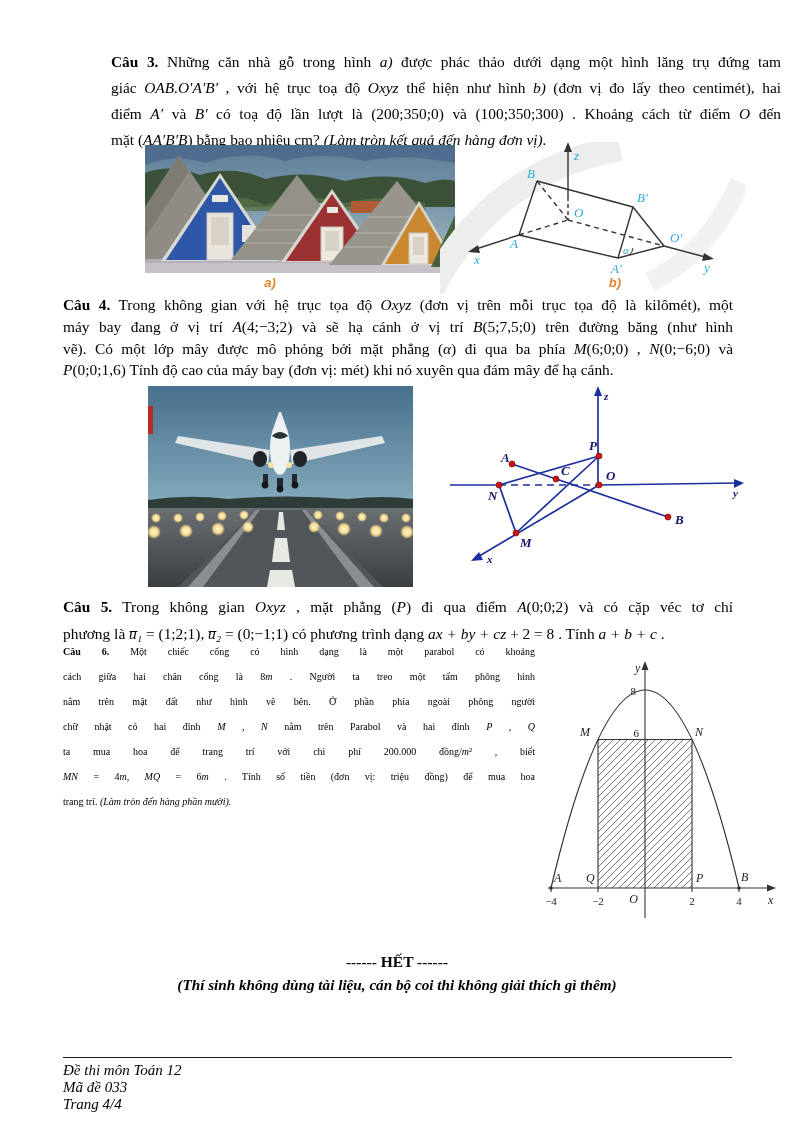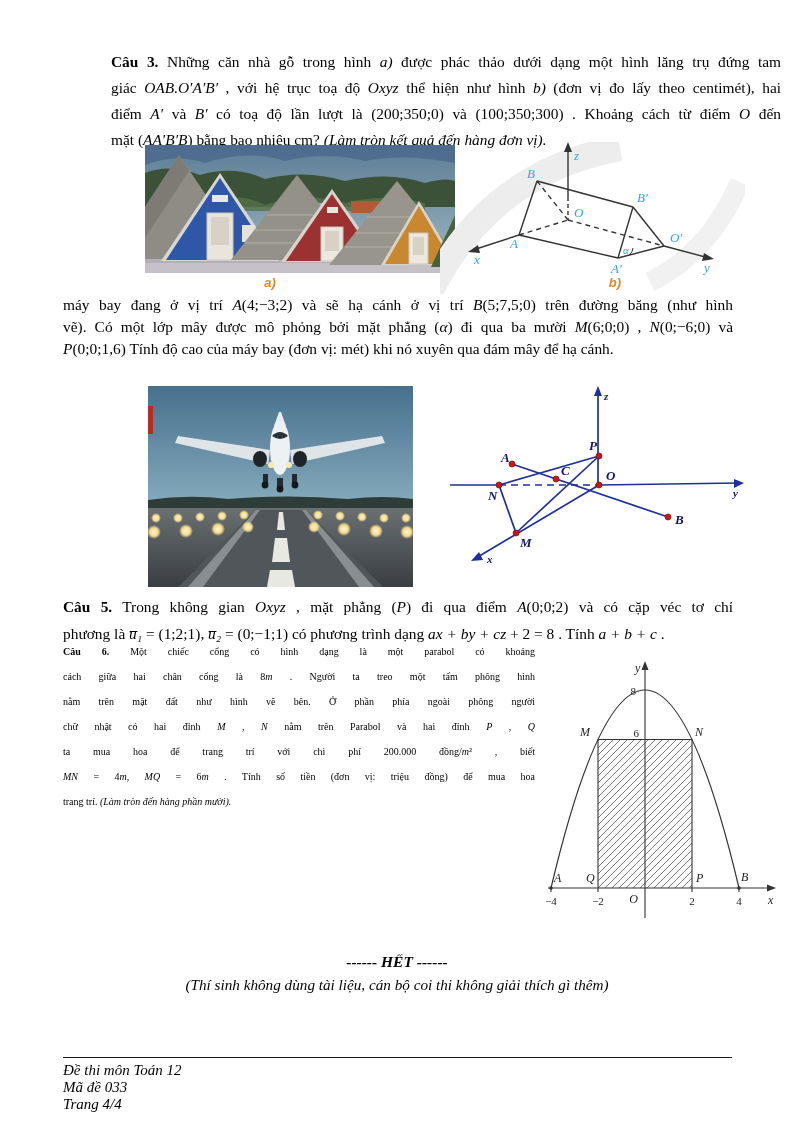--- a/index.html
+++ b/index.html
@@ -11,21 +11,21 @@
   .line.just{text-align-last:justify;}
   .sg-b{font-weight:700;}
   .sg-i{font-style:italic;}
   .fig-caption{font-family:"Liberation Sans","DejaVu Sans",sans-serif;font-style:italic;font-weight:700;
                font-size:13px;color:#e0862c;width:40px;text-align:center;}
   .svgtext{font-family:"Liberation Serif","DejaVu Serif",serif;}
   .cyan-lbl{fill:#2fa8dc;font-style:italic;font-size:13px;font-weight:400;}
   .navy-lbl{fill:#14146a;font-style:italic;font-weight:700;font-size:13px;}
   .graph-lbl{fill:#222;font-style:italic;font-size:12px;}
   .graph-num{fill:#222;font-size:11px;}
-  .end-mark{width:794px;text-align:center;font-weight:700;font-style:italic;font-size:15.5px;}
+  .end-mark{width:794px;text-align:center;font-weight:700;font-size:15.5px;}
   .end-note{width:794px;text-align:center;font-style:italic;font-size:15.2px;}
   .footer-rule{left:63px;width:669px;border-top:1.5px solid #1a1a1a;height:0;}
   .footer-row{left:63px;width:669px;display:flex;justify-content:space-between;
               font-style:italic;font-size:15px;}
 </style>
 </head>
 <body>
 
 <div class="page">
 
@@ -123,22 +123,23 @@
       <text x="197" y="60">B′</text>
       <text x="230" y="100">O′</text>
       <text x="171" y="131">A′</text>
       <text x="264" y="130">y</text>
       <text x="183" y="112" style="font-size:11px">α</text>
     </g>
   </svg>
   <div class="abs fig-caption" style="top:275px;left:595px;">b)</div>
 
   <div class="abs para" style="top:294px;left:63px;line-height:21.8px;">
+    <div class="line just"><span class="sg-b">Câu 4.</span><span> Trong không gian với hệ trục tọa độ </span><span class="sg-i">Oxyz</span><span> (đơn vị trên mỗi trục tọa độ là kilômét), một</span></div>
     <div class="line just"><span>máy bay đang ở vị trí </span><span class="sg-i">A</span><span>(4;−3;2) và sẽ hạ cánh ở vị trí </span><span class="sg-i">B</span><span>(5;7,5;0) trên đường băng (như hình</span></div>
-    <div class="line just"><span>vẽ). Có một lớp mây được mô phỏng bởi mặt phẳng (</span><span class="sg-i">α</span><span>) đi qua ba mười </span><span class="sg-i">M</span><span>(6;0;0) , </span><span class="sg-i">N</span><span>(0;−6;0) và</span></div>
+    <div class="line just"><span>vẽ). Có một lớp mây được mô phỏng bởi mặt phẳng (</span><span class="sg-i">α</span><span>) đi qua ba phía </span><span class="sg-i">M</span><span>(6;0;0) , </span><span class="sg-i">N</span><span>(0;−6;0) và</span></div>
     <div class="line"><span class="sg-i">P</span><span>(0;0;1,6) Tính độ cao của máy bay (đơn vị: mét) khi nó xuyên qua đám mây để hạ cánh.</span></div>
   </div>
 
   <svg class="abs" style="top:386px;left:148px;" width="265" height="201" viewBox="0 0 265 201">
     <defs>
       <linearGradient id="skyB" x1="0" y1="0" x2="0" y2="1">
         <stop offset="0" stop-color="#46708c"></stop>
           <stop offset="1" stop-color="#86abbd"></stop>
       </linearGradient>
       <linearGradient id="tarmac" x1="0" y1="0" x2="0" y2="1">
@@ -290,21 +291,21 @@
       <text class="graph-lbl" x="199" y="231">B</text>
       <text class="graph-lbl" x="96" y="253" text-anchor="end">O</text>
       <text class="graph-num" x="9" y="255" text-anchor="middle">−4</text>
       <text class="graph-num" x="56" y="255" text-anchor="middle">−2</text>
       <text class="graph-num" x="150" y="255" text-anchor="middle">2</text>
       <text class="graph-num" x="197" y="255" text-anchor="middle">4</text>
     </g>
   </svg>
 
   <div class="abs end-mark" style="top:953px;">------ HẾT ------</div>
-  <div class="abs end-note" style="top:976px;">(Thí sinh không dùng tài liệu, cán bộ coi thi không giải thích gì thêm)</div>
+  <div class="abs end-note" style="top:976px;font-weight:bold;">(Thí sinh không dùng tài liệu, cán bộ coi thi không giải thích gì thêm)</div>
 
   <div class="abs footer-rule" style="top:1057px;"></div>
   <div class="abs footer-row" style="top:1062px;flex-direction:column;">
     <span>Đề thi môn Toán 12</span>
     <span>Mã đề 033</span>
     <span>Trang 4/4</span>
   </div>
 
 </div>
 

